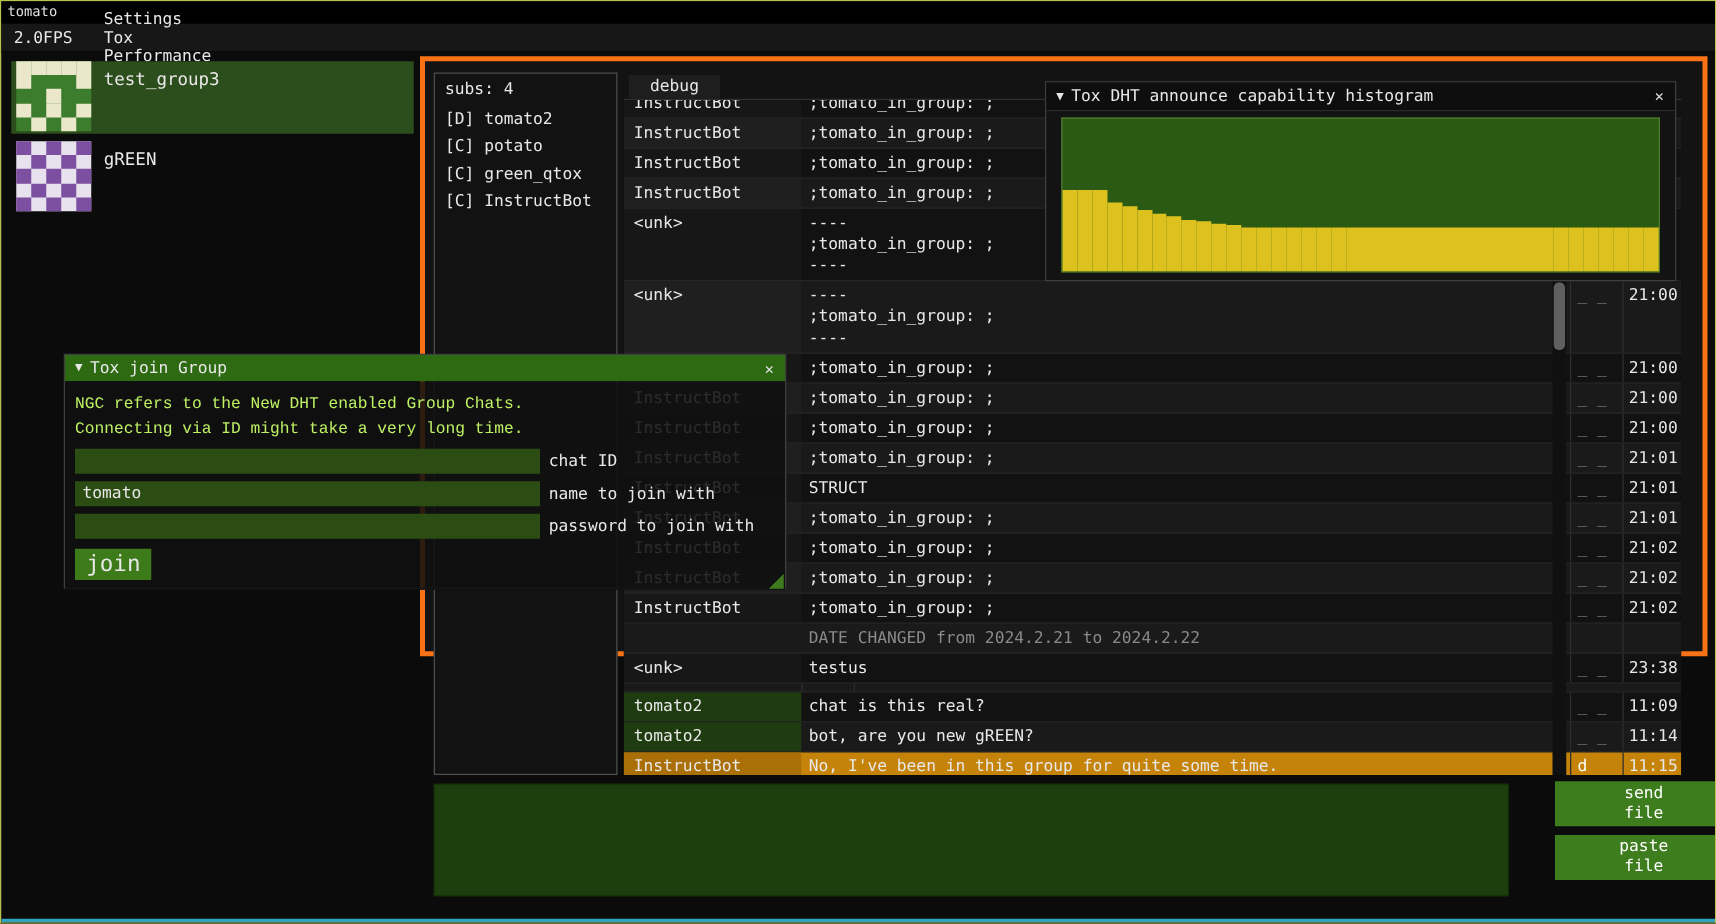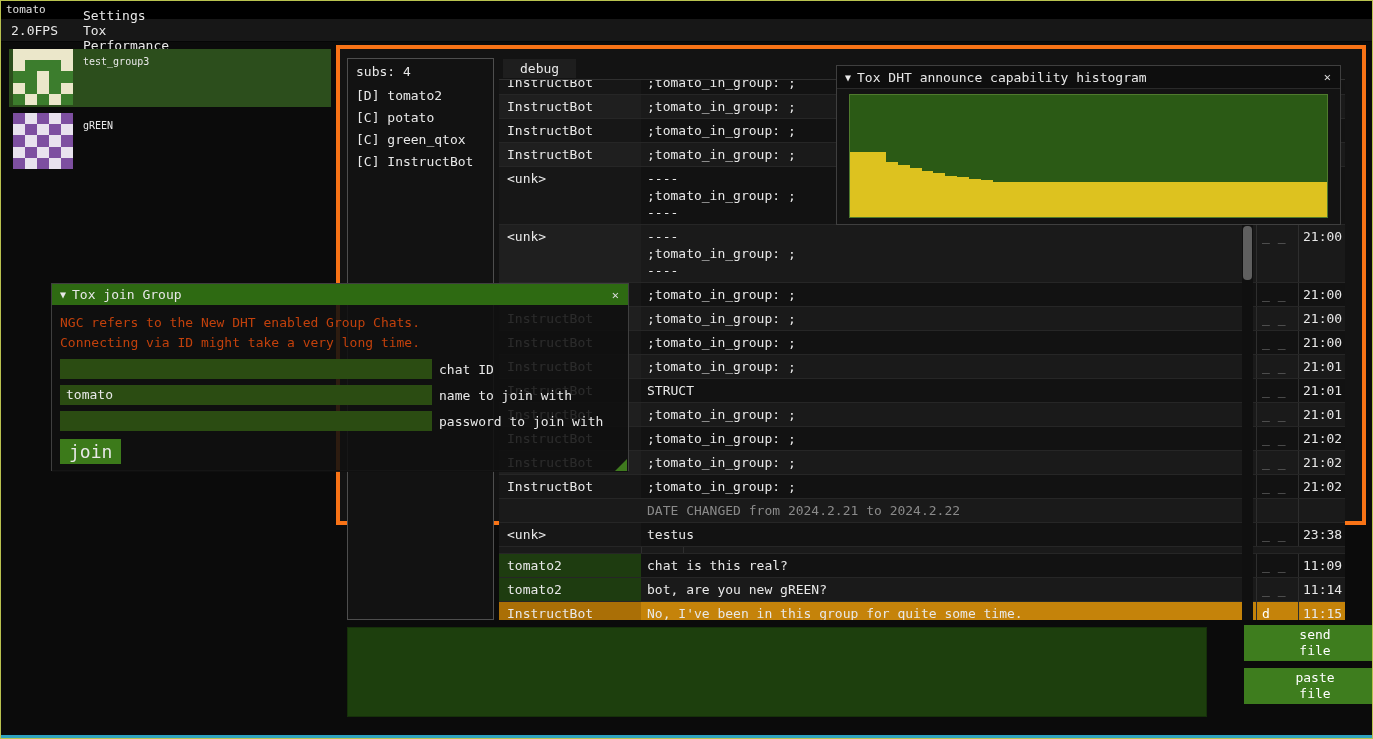--- a/index.html
+++ b/index.html
@@ -12,21 +12,21 @@
   .menubar{position:absolute;left:0;top:18px;width:100%;height:23px;background:#171717;display:flex;
            align-items:center;font-size:13px;border-bottom:1px solid #060606;box-sizing:border-box;}
   .fps{padding:0 12px 0 10px;}
   .menu-item{padding:0 13px;height:100%;display:flex;align-items:center;cursor:pointer;}
 
   .groups{position:absolute;left:8px;top:48px;width:322px;}
   .group-row{display:flex;align-items:flex-start;height:58px;margin-bottom:6px;cursor:pointer;}
   .group-row.selected{background:#2c4e1c;}
   .avatar{width:60px;height:56px;margin-left:4px;display:grid;flex:none;
           grid-template-columns:repeat(5,1fr);grid-template-rows:repeat(5,1fr);}
-  .group-label{margin-left:10px;margin-top:7px;font-size:10px;}
+  .group-label{margin-left:10px;margin-top:7px;font-size:14px;}
 
   .main{position:absolute;left:335px;top:44px;width:1030px;height:480px;background:#131313;
         border:4px solid #f97316;box-sizing:border-box;}
   .subs{position:absolute;left:7px;top:9px;width:147px;height:562px;border:1px solid #4e4e4e;
         background:#121212;box-sizing:border-box;font-size:13px;}
   .subs-title{padding:5px 8px 6px 8px;}
   .subs-member{padding:2px 8px;line-height:18px;cursor:pointer;white-space:nowrap;}
 
   .chatwrap{position:absolute;left:159px;top:9px;width:846px;height:562px;}
   .tabbar{height:21px;border-bottom:1px solid #2f2f2f;}
@@ -59,21 +59,21 @@
 
   .floating{position:absolute;z-index:30;border:1px solid #3f3f3f;box-sizing:border-box;
             display:flex;flex-direction:column;}
   .join-win{left:50px;top:282px;width:578px;height:188px;}
   .win-titlebar{height:21px;display:flex;align-items:center;font-size:13px;flex:none;cursor:move;}
   .join-title{background:#2e6a12;}
   .hist-title{background:#0e0e0e;border-bottom:1px solid #2a2a2a;height:22px;}
   .collapse-arrow{padding:0 6px 0 8px;font-size:10px;cursor:pointer;}
   .win-close{margin-left:auto;padding:0 9px;cursor:pointer;color:#ddd;font-size:12px;}
   .join-body{flex:1;background:rgba(16,16,16,0.88);padding:8px;position:relative;}
-  .info-line{color:#c2410c;font-size:13px;line-height:20px;}
+  .info-line{color:#bef264;font-size:13px;line-height:20px;font-family:Liberation Mono, monospace;}
   .field-row{display:flex;align-items:center;margin-top:6px;}
   .field-input{width:372px;height:20px;background:#2b4c12;font-size:13px;line-height:20px;
                padding:0 6px;box-sizing:border-box;cursor:text;}
   .field-label{margin-left:7px;font-size:13px;}
   .join-btn{display:inline-block;margin-top:8px;background:#3c7a1a;padding:2px 9px;font-size:18px;cursor:pointer;}
   .resize-grip{position:absolute;right:1px;bottom:1px;width:0;height:0;border-left:12px solid transparent;
                border-bottom:12px solid #3f7a1e;cursor:nwse-resize;}
 
   .hist-win{left:835px;top:64px;width:505px;height:160px;background:#131313;display:block;}
   .plot{position:absolute;left:12px;top:28px;width:479px;height:124px;background:#2b5a15;

